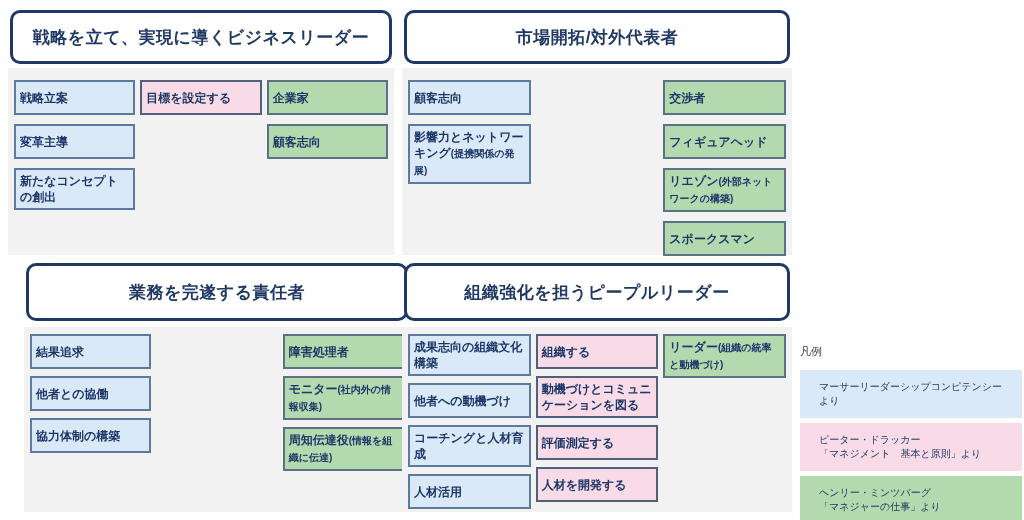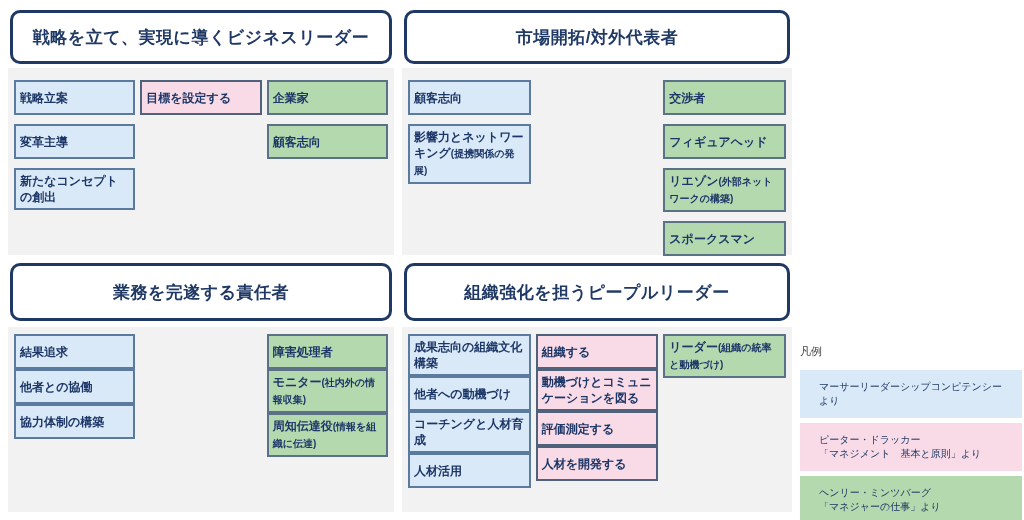--- a/index.html
+++ b/index.html
@@ -4,41 +4,41 @@
 <style>
   * { box-sizing: border-box; margin: 0; padding: 0; }
   html, body { background: #ffffff; }
   body {
     width: 1024px; height: 520px; position: relative; overflow: hidden;
     font-family: "Liberation Sans", "DejaVu Sans", sans-serif;
   }
   .quadrant { position: absolute; }
   #q0 { left: 8px;   top: 10px;  width: 386px; }
   #q1 { left: 402px; top: 10px;  width: 390px; }
-  #q2 { left: 8px;   top: 263px; width: 386px; }
+  #q2 { left: 24px;   top: 263px; width: 386px; }
   #q3 { left: 402px; top: 263px; width: 390px; }
 
   .qtitle {
     height: 54px; margin: 0 2px 4px 2px;
     background: #ffffff; border: 3px solid #1F3864; border-radius: 10px;
     display: flex; align-items: center; justify-content: center;
     font-size: 17px; font-weight: 700; color: #1F3864; letter-spacing: 0.5px;
   }
   .qtitle.tall { height: 58px; margin-bottom: 6px; }
 
   .qbody {
     background: #F2F2F3;
     display: grid; grid-template-columns: 1fr 1fr 1fr; column-gap: 5px;
     align-items: start;
   }
   .qbody.top    { height: 187px; padding: 12px 6px 6px; }
   .qbody.bottom { height: 185px; padding: 7px 6px 5px; }
   .col { display: flex; flex-direction: column; }
   .qbody.top .col    { gap: 9px; }
-  .qbody.bottom .col { }
+  .qbody.bottom .col { gap: 7px; }
 
   .tag {
     min-height: 35px; padding: 3px 4px; border: 2px solid;
     display: flex; align-items: center;
     font-size: 12px; font-weight: 700; color: #1C3667; line-height: 16px;
   }
   .tag .sub { font-size: 10px; }
   .tag-blue  { background: #DAE9F7; border-color: #5B7B9E; }
   .tag-pink  { background: #F8DBE6; border-color: #50617B; }
   .tag-green { background: #B5D9AE; border-color: #5A7186; }

